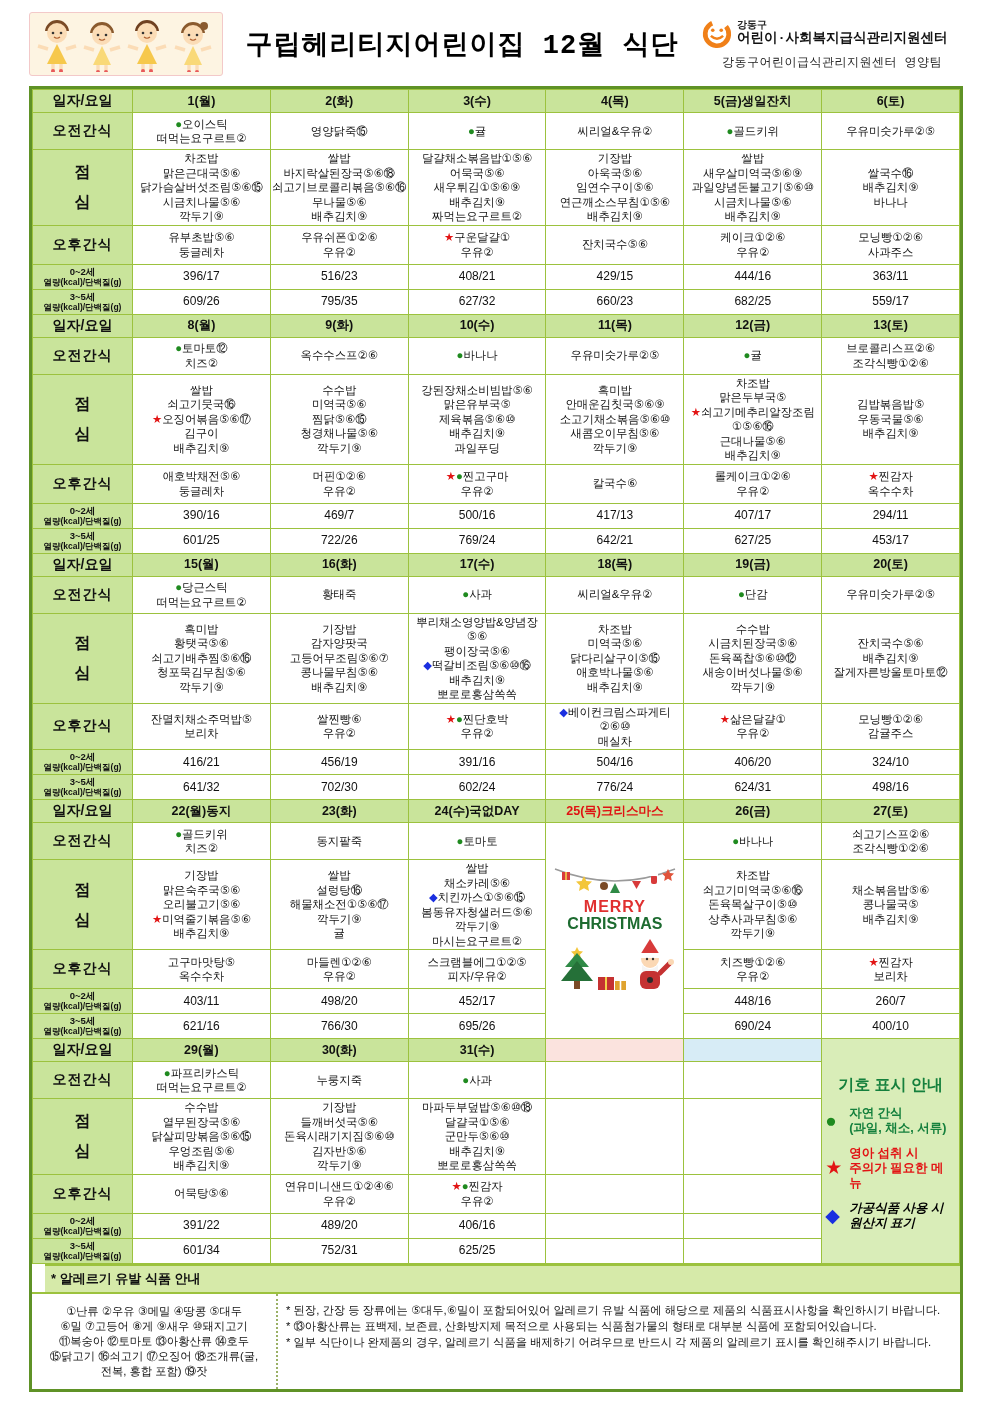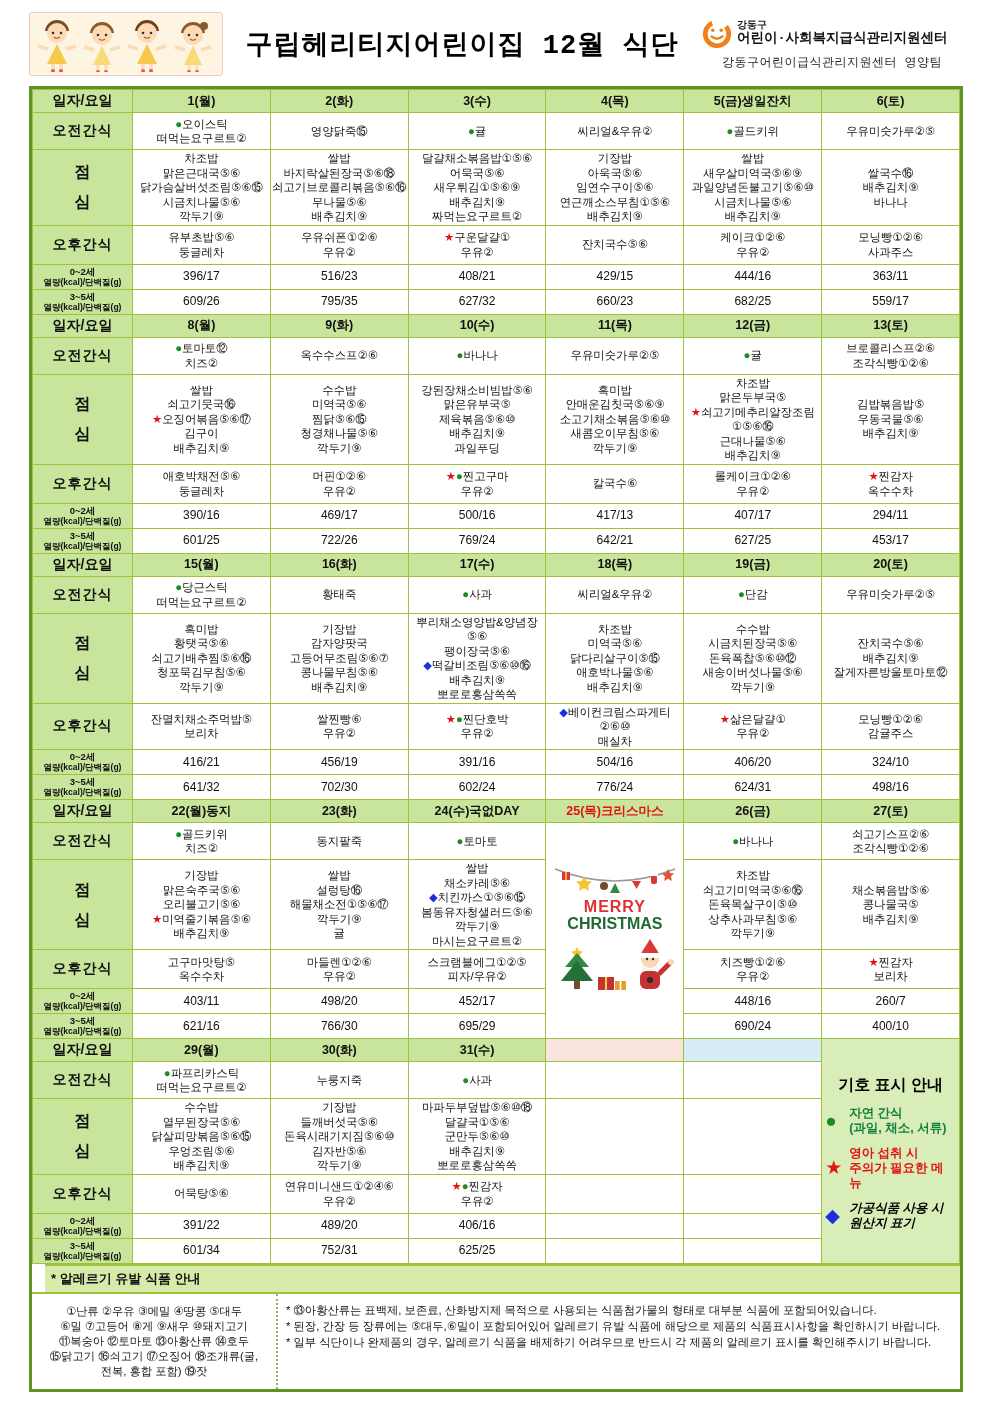--- a/index.html
+++ b/index.html
@@ -35,21 +35,21 @@
   tr.r-date td{height:20px;}
   tr.r-am td{height:34px;}
   tr.r-lunch td{height:64px;}
   tr.r-pm td{height:36px;}
   tr.r-k td{height:22px;}
   .sym-g{color:#1f8a1f;}
   .sym-r{color:#e21414;}
   .sym-b{color:#1a2fe0;}
   
   td.legend{background:#d9edb8;border:2.5px solid #5f9226;vertical-align:top;padding:6px 4px;}
-  .lg-title{font-size:16px;font-weight:800;text-align:center;margin:14px 0 10px 0;color:#000000;}
+  .lg-title{font-size:16px;font-weight:800;text-align:center;margin:14px 0 10px 0;color:#15803d;}
   .lg-item{display:flex;align-items:center;gap:6px;margin:10px 2px;text-align:left;}
   .lg-sym{font-size:19px;line-height:18px;flex:0 0 18px;}
   .lg-txt{font-size:12.5px;font-weight:700;line-height:15px;}
   .lg-txt.g{color:#15803d;}.lg-txt.r{color:#e21414;}.lg-txt.b{color:#000000;font-style:italic;}
   
   td.xmas{vertical-align:middle;}
   .merry{font-size:16px;font-weight:800;color:#e03030;letter-spacing:1px;line-height:17px;}
   .xmaswd{font-size:16px;font-weight:800;color:#1d6b30;letter-spacing:0;line-height:18px;}
   
   .ildang{display:flex;background:#d6eaa9;border-top:2px solid #9cc23e;align-items:center;}
@@ -262,21 +262,21 @@
             <td class="cell">칼국수⑥</td>
             <td class="cell">롤케이크①②⑥<br>우유②</td>
             <td class="cell"><span class="sym-r">★</span>찐감자<br>옥수수차</td>
           </tr>
           <tr class="r-k">
             <td class="rowlabel lab-k">
               <div class="k1">0~2세</div>
               <div class="k2">열량(kcal)/단백질(g)</div>
             </td>
             <td class="cell k">390/16</td>
-            <td class="cell k">469/17</td>
+            <td class="cell k">469/7</td>
             <td class="cell k">500/16</td>
             <td class="cell k">417/13</td>
             <td class="cell k">407/17</td>
             <td class="cell k">294/11</td>
           </tr>
           <tr class="r-k">
             <td class="rowlabel lab-k">
               <div class="k1">3~5세</div>
               <div class="k2">열량(kcal)/단백질(g)</div>
             </td>
@@ -435,21 +435,21 @@
             <td class="cell k">448/16</td>
             <td class="cell k">260/7</td>
           </tr>
           <tr class="r-k">
             <td class="rowlabel lab-k">
               <div class="k1">3~5세</div>
               <div class="k2">열량(kcal)/단백질(g)</div>
             </td>
             <td class="cell k">621/16</td>
             <td class="cell k">766/30</td>
-            <td class="cell k">695/29</td>
+            <td class="cell k">695/26</td>
             <td class="cell k">690/24</td>
             <td class="cell k">400/10</td>
           </tr>
           <tr class="r-date">
             <td class="rowlabel lab-date">일자/요일</td>
             <td class="date-cell">29(월)</td>
             <td class="date-cell">30(화)</td>
             <td class="date-cell">31(수)</td>
             <td class="date-cell tint-pink"></td>
             <td class="date-cell tint-blue"></td>
@@ -520,20 +520,20 @@
           </tr>
         </tbody>
     </table>
 
 
     <div class="allergy-title">* 알레르기 유발 식품 안내</div>
 
     <div class="allergy-body">
       <div class="allergy-list">①난류 ②우유 ③메밀 ④땅콩 ⑤대두<br>⑥밀 ⑦고등어 ⑧게 ⑨새우 ⑩돼지고기<br>⑪복숭아 ⑫토마토 ⑬아황산류 ⑭호두<br>⑮닭고기 ⑯쇠고기 ⑰오징어 ⑱조개류(굴,<br>전복, 홍합 포함) ⑲잣</div>
       <div class="allergy-notes">
+        <div>* 된장, 간장 등 장류에는 ⑤대두,⑥밀이 포함되어있어 알레르기 유발 식품에 해당으로 제품의 식품표시사항을 확인하시기 바랍니다.</div>
         <div>* ⑬아황산류는 표백제, 보존료, 산화방지제 목적으로 사용되는 식품첨가물의 형태로 대부분 식품에 포함되어있습니다.</div>
-        <div>* 된장, 간장 등 장류에는 ⑤대두,⑥밀이 포함되어있어 알레르기 유발 식품에 해당으로 제품의 식품표시사항을 확인하시기 바랍니다.</div>
         <div>* 일부 식단이나 완제품의 경우, 알레르기 식품을 배제하기 어려우므로 반드시 각 제품의 알레르기 표시를 확인해주시기 바랍니다.</div>
       </div>
     </div>
 
   </div>
 </div>
 
 </body></html>

